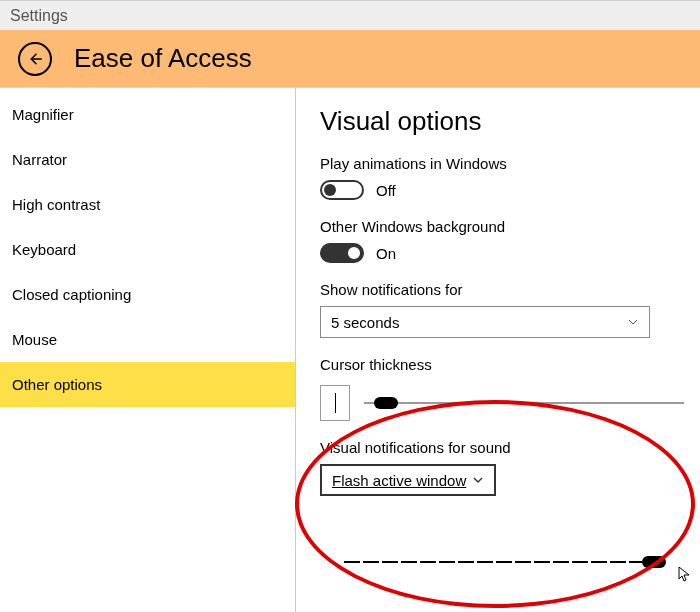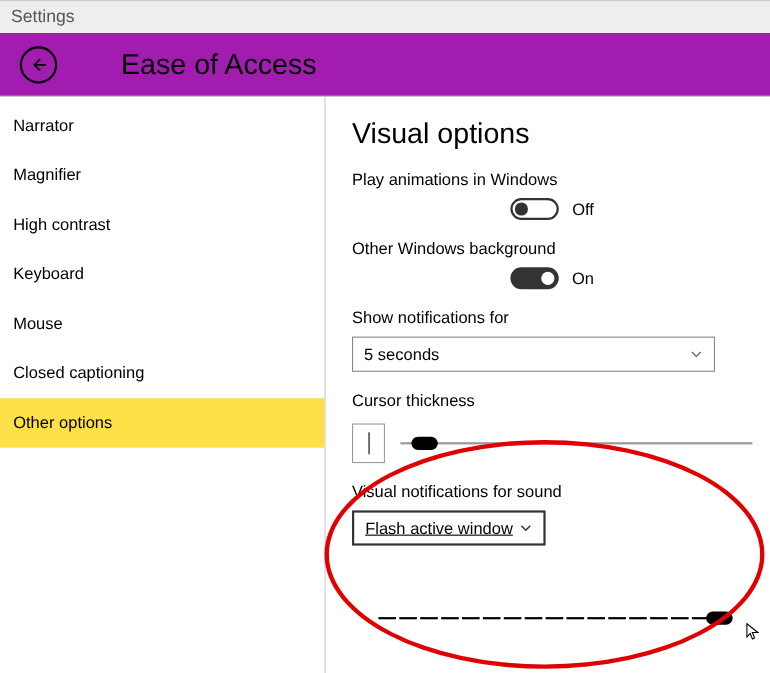--- a/index.html
+++ b/index.html
@@ -1,35 +1,35 @@
 <!DOCTYPE html>
 <html><head>
   <meta charset="utf-8">
   <style>
     * { margin: 0; padding: 0; box-sizing: border-box; font-family: "Segoe UI", sans-serif; }
     body { width: 700px; height: 612px; background: #fff; position: relative; overflow: hidden; }
     
     .titlebar { height: 30px; background: #eeeeee; padding: 6px 10px; font-size: 16px; color: #555; border-top: 1px solid #ccc; }
     
-    .header { height: 58px; background: #a21caf; display: flex; align-items: center; padding-left: 18px; border-bottom: 1px solid #ddd; gap: 36px; }
+    .header { height: 58px; background: #fdba74; display: flex; align-items: center; padding-left: 18px; border-bottom: 1px solid #ddd; }
     .back-btn { width: 34px; height: 34px; border: 2px solid #000; border-radius: 50%; display: flex; align-items: center; justify-content: center; cursor: pointer; background: transparent; }
     .back-btn svg { width: 18px; height: 18px; }
     .header-title { font-size: 26px; font-weight: 300; margin-left: 22px; }
     
     .body { display: flex; height: calc(612px - 88px); }
     .sidebar { width: 324px; border-right: 1px solid #ccc; padding-top: 4px; }
     .sidebar-item { padding: 14px 12px; font-size: 15px; cursor: pointer; }
     .sidebar-item.selected { background: #fde047; color: #000; }
     
     .content { flex: 1; padding: 18px 16px 0 24px; position: relative; }
     .section-title { font-size: 26px; font-weight: 300; margin-bottom: 18px; }
     .setting-group { margin-bottom: 18px; }
     .setting-label { font-size: 15px; margin-bottom: 8px; }
     
-    .toggle-row { display: flex; align-items: center; gap: 12px; justify-content: center; }
+    .toggle-row { display: flex; align-items: center; gap: 12px; }
     .toggle { width: 44px; height: 20px; border: 2px solid #333; border-radius: 10px; position: relative; cursor: pointer; background: transparent; }
     .toggle-knob { position: absolute; top: 2px; width: 12px; height: 12px; border-radius: 50%; background: #333; }
     .toggle.off .toggle-knob { left: 2px; }
     .toggle.on { background: #333; }
     .toggle.on .toggle-knob { background: #fff; right: 2px; }
     .toggle-text { font-size: 15px; }
     
     .dropdown { width: 330px; height: 32px; border: 1px solid #888; display: flex; align-items: center; justify-content: space-between; padding: 0 10px; font-size: 15px; cursor: pointer; background: #fff; }
     .dropdown.small { width: 176px; border: 2px solid #333; margin-top: 4px; text-decoration: underline; }
     .chevron { width: 12px; height: 12px; }
@@ -59,26 +59,26 @@
   <button class="back-btn">
     <svg viewBox="0 0 24 24">
       <path d="M14 5 L7 12 L14 19 M7 12 L21 12" stroke="#000" stroke-width="2" fill="none"></path>
     </svg>
   </button>
   <div class="header-title">Ease of Access</div>
 </div>
 
 <div class="body">
   <div class="sidebar">
+    <div class="sidebar-item"><span>Magnifier</span></div>
     <div class="sidebar-item"><span>Narrator</span></div>
-    <div class="sidebar-item"><span>Magnifier</span></div>
     <div class="sidebar-item"><span>High contrast</span></div>
     <div class="sidebar-item"><span>Keyboard</span></div>
+    <div class="sidebar-item"><span>Closed captioning</span></div>
     <div class="sidebar-item"><span>Mouse</span></div>
-    <div class="sidebar-item"><span>Closed captioning</span></div>
     <div class="sidebar-item selected"><span>Other options</span></div>
   </div>
 
   <div class="content">
     <div class="section-title">Visual options</div>
 
     <div class="setting-group">
       <div class="setting-label">Play animations in Windows</div>
       <div class="toggle-row">
         <div class="toggle off">

